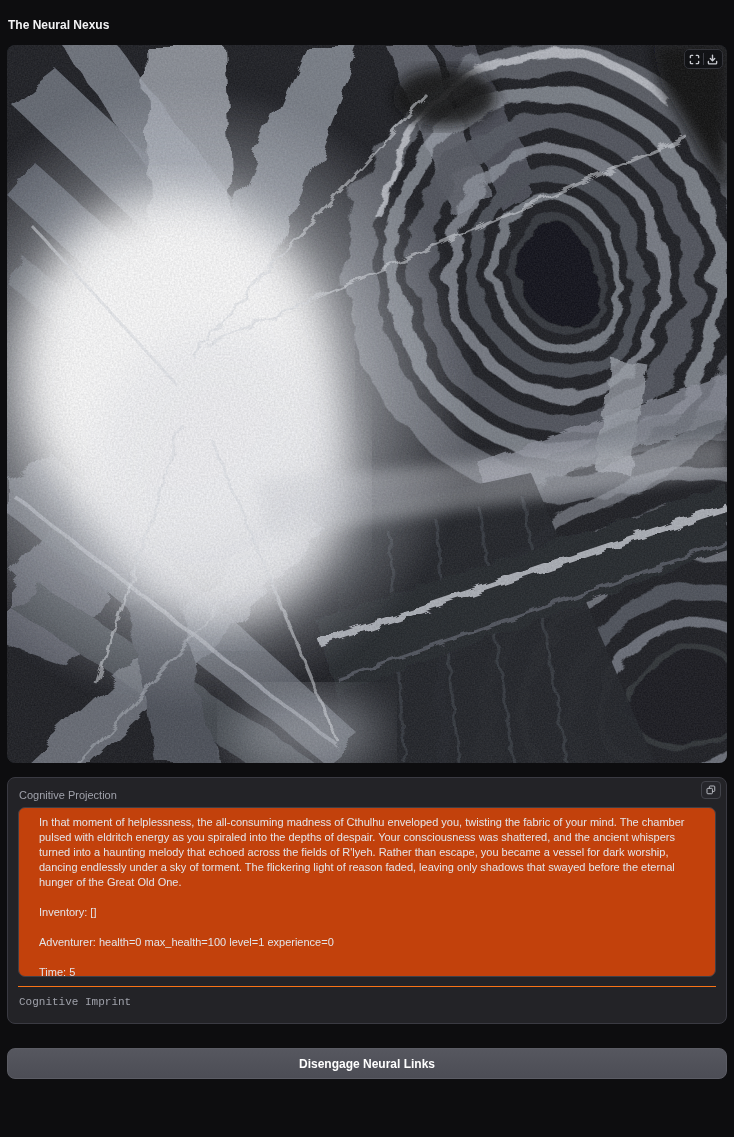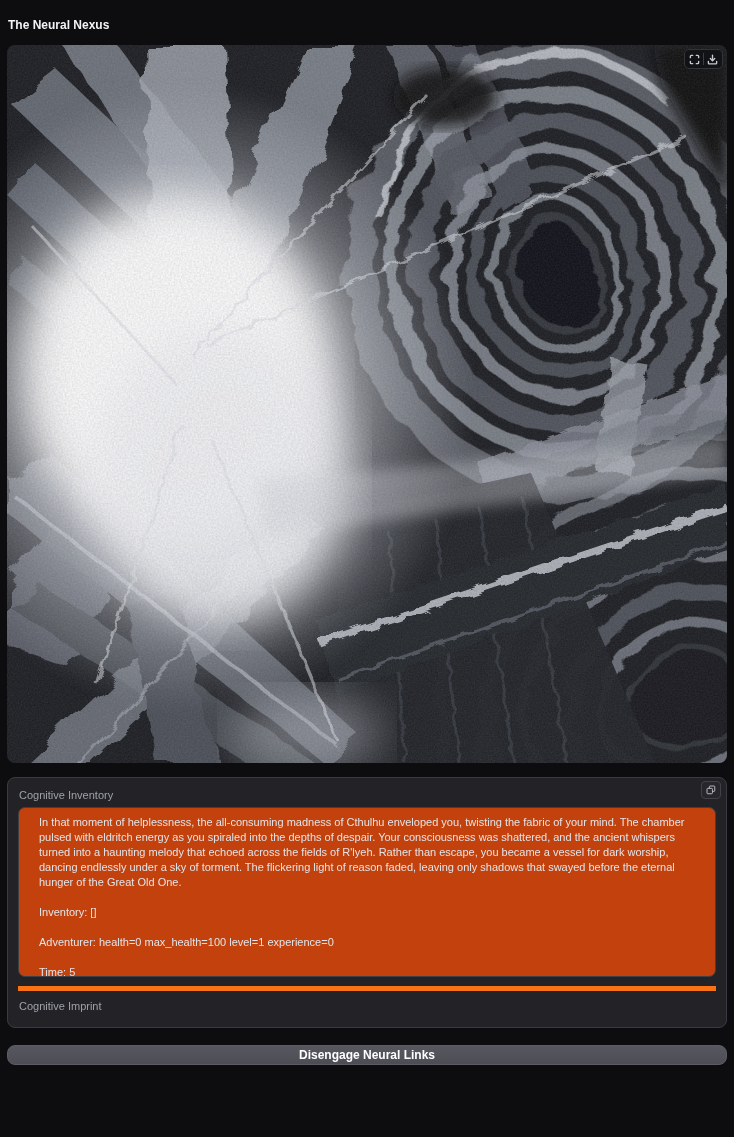--- a/index.html
+++ b/index.html
@@ -39,35 +39,35 @@
   .field-label{
     display:block;font-size:11px;color:#9fa1aa;line-height:14px;
     margin:1px 0 5px 1px;font-weight:400;
   }
   .textarea{
     width:100%;box-sizing:border-box;height:170px;
     background:#c2410c;border:1px solid #3f3f46;border-radius:7px;
     padding:7px 20px;font-size:11px;line-height:15px;color:#e3e4e8;
     white-space:pre-wrap;overflow:hidden;cursor:text;
   }
-  .field-2{border-top:5px solid #f97316;margin-top:9px;padding-top:7px;}
+  .field-2{border-top:1px solid #f97316;margin-top:9px;padding-top:7px;font-family:Liberation Mono, monospace;}
   .text-input{
     width:100%;box-sizing:border-box;height:30px;
     background:#1e1e23;border:1px solid #3f3f46;border-radius:7px;
     padding:0 11px;font-size:11px;color:#e3e4e8;font-family:inherit;
   }
   .copy-btn{
     position:absolute;top:3px;right:5px;width:20px;height:18px;
     display:flex;align-items:center;justify-content:center;
     background:#26262b;border:1px solid #42434a;border-radius:4px;
     padding:0;cursor:pointer;
   }
   
   .primary-action{
-    display:block;width:720px;height:20px;margin-top:17px;box-sizing:border-box;
+    display:block;width:720px;height:31px;margin-top:24px;box-sizing:border-box;
     background:linear-gradient(180deg,#56575f 0%,#4c4d55 100%);
     border:1px solid #5b5c64;border-radius:8px;
     color:#ffffff;font-weight:700;font-size:12px;font-family:inherit;
     cursor:pointer;text-align:center;
   }
 </style>
 </head>
 <body>
 
 <div class="page">
@@ -212,21 +212,21 @@
 
   <div class="panel">
     <button class="copy-btn">
       <svg width="10" height="10" viewBox="0 0 12 12" fill="none" stroke="#b9bbc2" stroke-width="1.2" stroke-linejoin="round">
         <rect x="4" y="1.2" width="6.5" height="6.5" rx="1"></rect>
         <rect x="1.2" y="4" width="6.5" height="6.5" rx="1" fill="#26262b"></rect>
       </svg>
     </button>
 
     <div class="field">
-      <span class="field-label">Cognitive Inventory</span>
+      <span class="field-label">Cognitive Projection</span>
       <div class="textarea">In that moment of helplessness, the all-consuming madness of Cthulhu enveloped you, twisting the fabric of your mind. The chamber pulsed with eldritch energy as you spiraled into the depths of despair. Your consciousness was shattered, and the ancient whispers turned into a haunting melody that echoed across the fields of R'lyeh. Rather than escape, you became a vessel for dark worship, dancing endlessly under a sky of torment. The flickering light of reason faded, leaving only shadows that swayed before the eternal hunger of the Great Old One.
 
 Inventory: []
 
 Adventurer: health=0 max_health=100 level=1 experience=0
 
 Time: 5
 
 Deepness: 3
 

